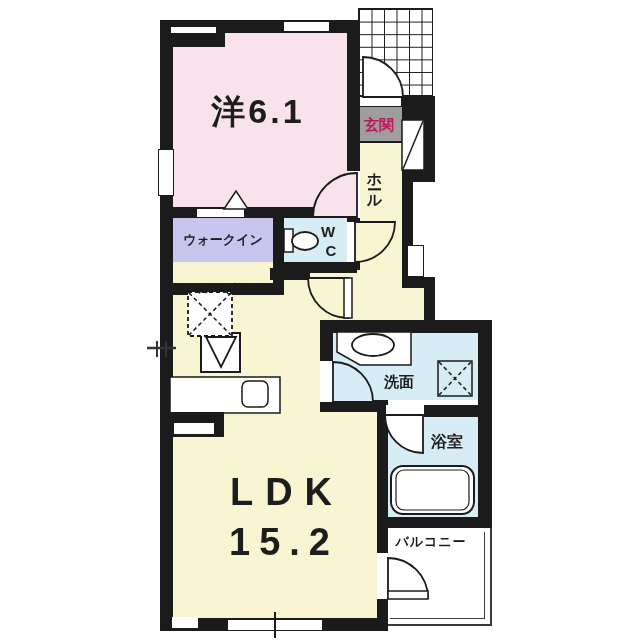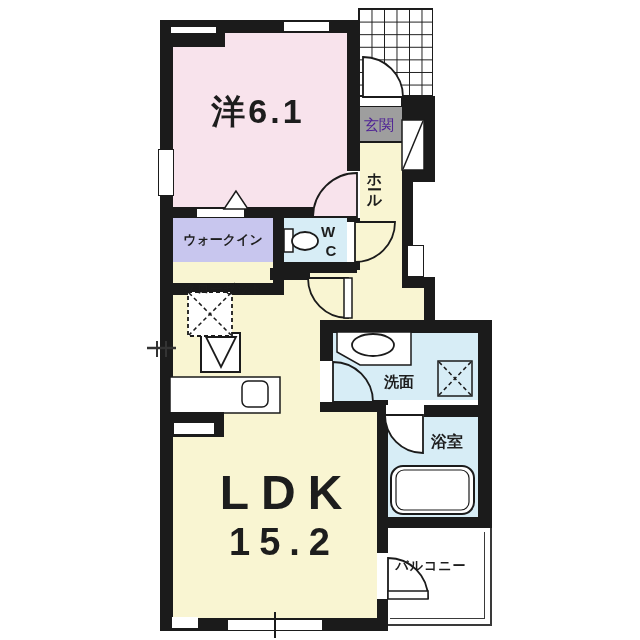--- a/index.html
+++ b/index.html
@@ -128,24 +128,24 @@
   <div class="label" style="left:258px;top:112px;font-size:34px;font-weight:600;letter-spacing:3px;">洋6.1</div>
 
   <div class="label" style="left:223px;top:240px;font-size:13px;font-weight:700;">ウォークイン</div>
   <div class="label" style="left:223px;top:258px;font-size:13px;font-weight:600;margin-top:31px;">クローゼット</div>
 
   <div class="label" style="left:328px;top:231px;font-size:15px;font-weight:700;">W</div>
   <div class="label" style="left:331px;top:250px;font-size:15px;font-weight:700;">C</div>
 
   <div class="label" style="left:374px;top:183px;font-size:15px;font-weight:600;writing-mode:vertical-rl;letter-spacing:2px;">ホール</div>
 
-  <div class="label" style="left:379px;top:125px;font-size:15px;font-weight:400;color:#4c1d95;">玄関</div>
+  <div class="label" style="left:379px;top:125px;font-size:15px;font-weight:700;color:#be185d;">玄関</div>
 
-  <div class="label" style="left:287px;top:492px;font-size:48px;font-weight:600;letter-spacing:12px;">LDK</div>
+  <div class="label" style="left:287px;top:492px;font-size:38px;font-weight:600;letter-spacing:12px;">LDK</div>
   <div class="label" style="left:284px;top:542px;font-size:38px;font-weight:600;letter-spacing:9px;">15.2</div>
 
   <div class="label" style="left:399px;top:382px;font-size:15px;font-weight:600;">洗面</div>
 
   <div class="label" style="left:447px;top:442px;font-size:16px;font-weight:600;">浴室</div>
 
-  <div class="label" style="left:431px;top:542px;font-size:13px;font-weight:600;letter-spacing:1px;margin-top:24px;">バルコニー</div>
+  <div class="label" style="left:431px;top:542px;font-size:13px;font-weight:600;letter-spacing:1px;">バルコニー</div>
 
 </div>
 
 </body></html>

